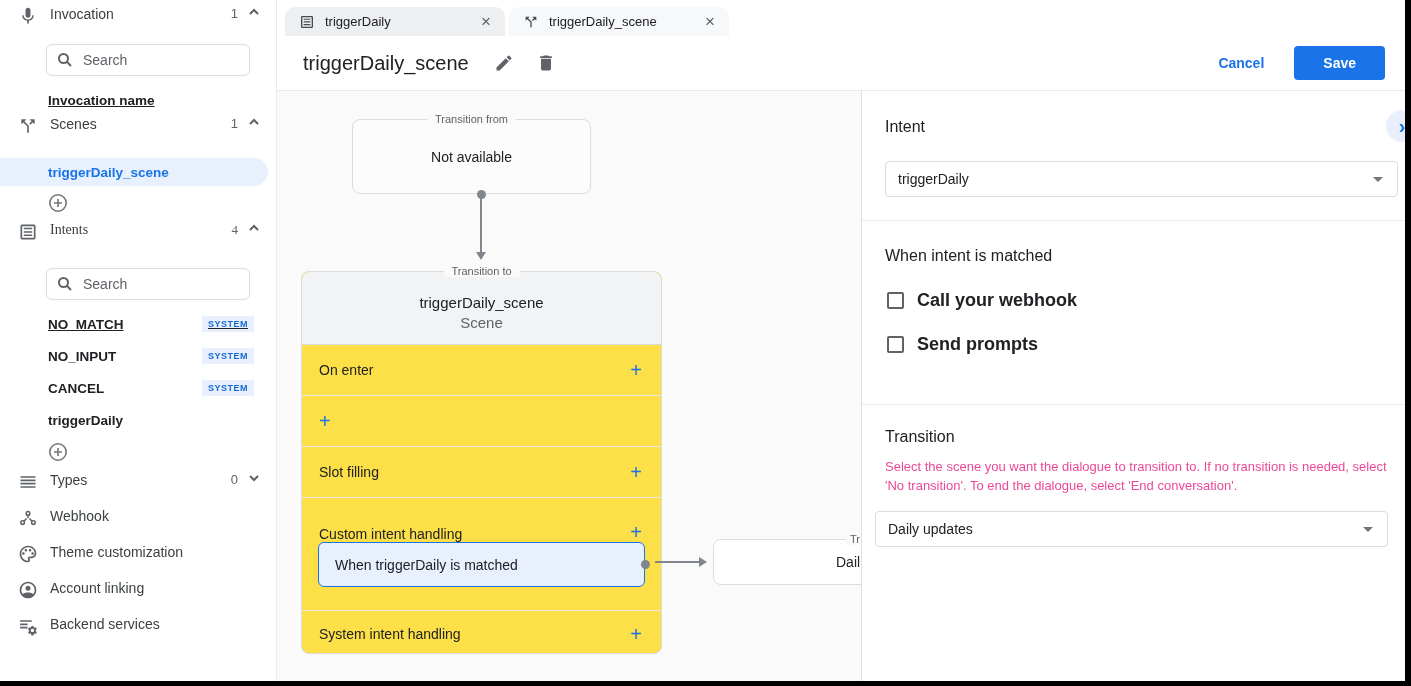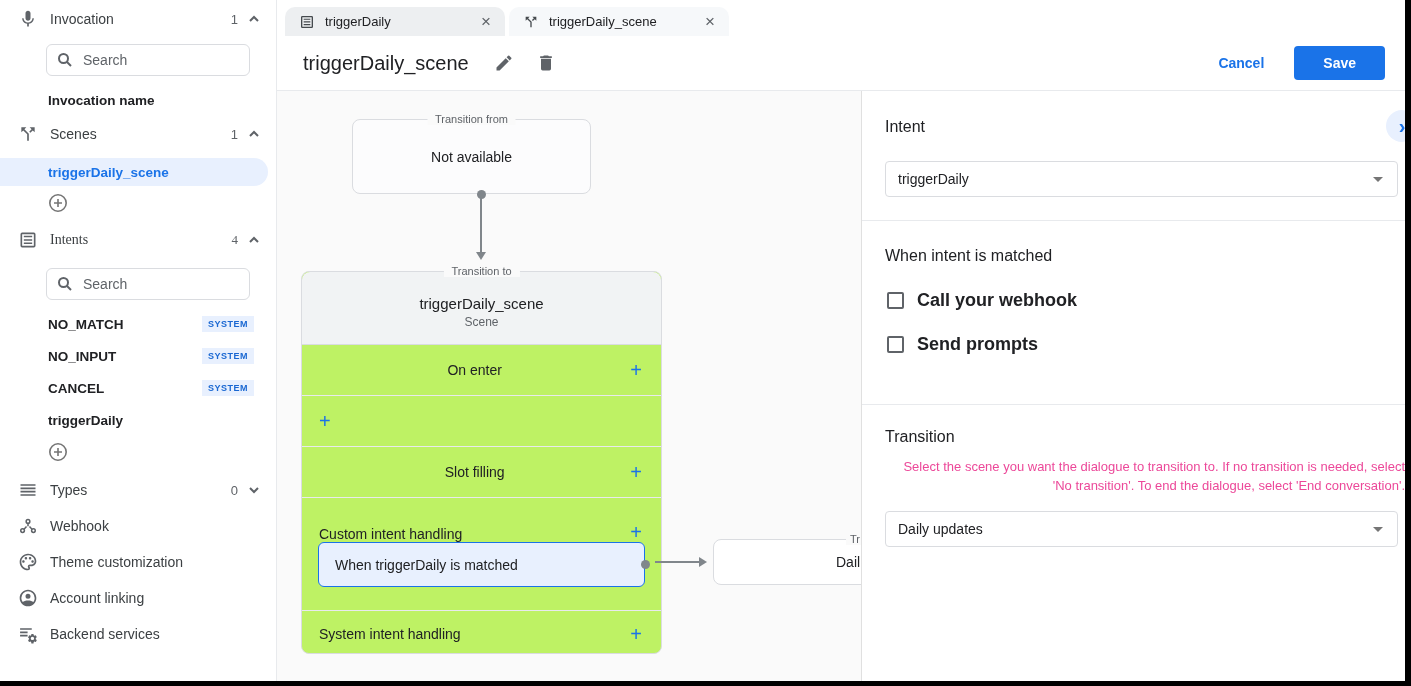--- a/index.html
+++ b/index.html
@@ -7,21 +7,21 @@
     font-family:"Liberation Sans", sans-serif; color:#202124; }
   .app { position:relative; width:1411px; height:686px; background:#fff; }
 
   
   .edge-right { position:absolute; top:0; right:0; width:6px; height:100%; background:#000; z-index:60; }
   .edge-bottom { position:absolute; left:0; bottom:0; width:100%; height:5px; background:#000; z-index:60; }
 
   
   .sidebar { position:absolute; left:0; top:0; width:277px; height:100%;
     background:#fff; border-right:1px solid #e8eaed; overflow:hidden; }
-  .srow { display:flex; align-items:center; padding:0 16px 0 18px; }
+  .srow { display:flex; padding:0 16px 0 18px; }
   .srow .ic { width:20px; height:20px; flex:0 0 20px; fill:#5f6368; }
   .srow .lbl { flex:1; margin-left:12px; font-size:14px; color:#3c4043; }
   .srow .cnt { font-size:13px; color:#5f6368; margin-right:10px; }
   .chev { width:12px; height:12px; stroke:#5f6368; fill:none; stroke-width:2; }
   .sec-hd { height:32px; padding-top:6px; cursor:pointer; }
   .sec-hd2 { height:36px; cursor:pointer; }
   .searchbox { display:flex; align-items:center; gap:10px; height:32px;
     margin:12px 26px 0 46px; border:1px solid #dadce0; border-radius:6px; padding:0 10px; background:#fff; }
   .searchbox svg { width:16px; height:16px; stroke:#5f6368; fill:none; stroke-width:2; flex:0 0 16px; }
   .searchbox input { border:none; outline:none; width:100%; font-size:14px; color:#202124;
@@ -29,21 +29,21 @@
   .searchbox input::placeholder { color:#5f6368; }
   .subitem { height:32px; display:flex; align-items:center; padding:0 22px 0 48px;
     font-size:13.5px; font-weight:600; color:#202124; cursor:pointer; }
   .subitem .badge { margin-left:auto; font-size:9px; font-weight:700; letter-spacing:.5px;
     color:#1967d2; background:#e8f0fe; border-radius:0; padding:3px 6px; }
   .pill { height:28px; margin-top:6px; display:flex; align-items:center; padding-left:48px;
     background:#e8f0fe; border-radius:0 16px 16px 0; width:268px;
     color:#1a73e8; font-size:13.5px; font-weight:600; cursor:pointer; }
   .addrow { height:34px; display:flex; align-items:center; padding-left:48px; cursor:pointer; }
   .addrow svg { width:20px; height:20px; stroke:#757575; fill:none; stroke-width:1.6; }
-  .mt8 { margin-top:8px; } .mt2 { margin-top:2px;font-family:Liberation Serif, serif; } .mt10 { margin-top:10px; }
+  .mt8 { margin-top:8px;text-decoration:underline; } .mt2 { margin-top:2px;font-family:Liberation Serif, serif; } .mt10 { margin-top:10px; }
 
   
   .main { position:absolute; left:277px; top:0; width:1134px; height:100%; }
   .tabbar { height:36px; background:#fff; display:flex; align-items:flex-end; padding-left:8px; gap:4px; }
   .tab { width:220px; height:29px; border-radius:10px 10px 0 0; display:flex; align-items:center;
     padding:0 12px 0 14px; gap:10px; cursor:pointer; }
   .tab.inactive { background:#edeff1; }
   .tab.active { background:#f6f8fa; }
   .tab .tic { width:16px; height:16px; fill:#454a4e; flex:0 0 16px; }
   .tab .tlbl { font-size:13px; color:#202124; flex:1; white-space:nowrap; overflow:hidden; }
@@ -72,28 +72,28 @@
   .tf-box .nv { font-size:14px; color:#202124; }
   .dot { position:absolute; width:9px; height:9px; border-radius:50%; background:#80868b; }
   .vline { position:absolute; width:2px; background:#80868b; }
   .arrow-down { position:absolute; width:0; height:0;
     border-left:5px solid transparent; border-right:5px solid transparent; border-top:8px solid #80868b; }
   .hline { position:absolute; height:2px; background:#80868b; }
   .arrow-right { position:absolute; width:0; height:0;
     border-top:5px solid transparent; border-bottom:5px solid transparent; border-left:8px solid #80868b; }
 
   .scene-card { position:absolute; left:24px; top:180px; width:361px; height:383px;
-    border:1px solid #dadce0; border-radius:8px; background:#bef264; }
+    border:1px solid #dadce0; border-radius:8px; background:#fde047; }
   .sc-hd { height:73px; background:#f1f3f4; border-bottom:1px solid #dadce0;
     border-radius:8px 8px 0 0; display:flex; flex-direction:column; align-items:center;
     justify-content:center; padding-top:8px; gap:3px; }
   .sc-title { font-size:15px; color:#202124; }
-  .sc-sub { font-size:12px; color:#5f6368; }
+  .sc-sub { font-size:15px; color:#5f6368; }
   .sc-row { height:51px; display:flex; align-items:center; padding:0 19px 0 17px;
-    border-bottom:1px solid #e8eaed; cursor:pointer;text-align:center; }
+    border-bottom:1px solid #e8eaed; cursor:pointer; }
   .sc-row .rl { flex:1; font-size:14px; color:#202124; }
   .plus { color:#1a73e8; font-size:20px; font-weight:400; line-height:1; cursor:pointer; }
   .sc-custom { border-bottom:1px solid #e8eaed; }
   .sc-custom .crow { height:44px; display:flex; align-items:flex-end; padding:0 19px 0 17px; }
   .sc-custom .crow .rl { flex:1; font-size:14px; color:#202124; }
   .hl-box { position:relative; margin:0 16px 23px 16px; height:45px;
     border:1.5px solid #1a73e8; border-radius:6px; background:#e8f0fe;
     display:flex; align-items:center; padding-left:16px; font-size:14px; color:#202124; cursor:pointer; }
   .hl-box .hdot { position:absolute; right:-6px; top:50%; margin-top:-4.5px; }
   .sc-sys { height:45px; display:flex; align-items:center; padding:0 19px 0 17px; cursor:pointer; }
@@ -101,21 +101,21 @@
 
   .target-box { position:absolute; left:436px; top:448px; width:172px; height:46px;
     border:1px solid #dadce0; border-radius:8px; background:#fff; }
   .target-box .tlegend { position:absolute; top:-7px; left:132px; background:#fafafa;
     padding:0 4px; font-size:11px; color:#5f6368; }
   .target-box .ttext { position:absolute; left:122px; top:50%; transform:translateY(-50%);
     font-size:14px; color:#202124; white-space:nowrap; }
 
   
   .panel { position:relative; flex:1; background:#fff; border-left:1px solid #e0e0e0; overflow:hidden; }
-  .p-abs { position:absolute;text-align:right; }
+  .p-abs { position:absolute; }
   .p-h { font-size:16px; color:#202124; }
   .chev-btn { position:absolute; left:524px; top:19px; width:32px; height:32px; border-radius:50%;
     background:#e8f0fe; color:#1a73e8; display:flex; align-items:center; justify-content:center;
     font-size:20px; font-weight:700; cursor:pointer; }
   .dropdown { display:flex; align-items:center; justify-content:space-between;
     width:513px; height:36px; border:1px solid #dadce0; border-radius:4px;
     padding:0 14px 0 12px; font-size:14px; color:#202124; background:#fff; cursor:pointer; }
   .caret { width:0; height:0; border-left:5px solid transparent; border-right:5px solid transparent;
     border-top:5px solid #757575; }
   .p-div { left:0; right:0; height:1px; background:#e8eaed; }
@@ -373,21 +373,21 @@
           <span class="cbox"></span>
           <span class="cblbl">Send prompts</span>
         </div>
 
         <div class="p-abs p-div" style="top:313px;"></div>
 
         <div class="p-abs p-h" style="left:23px; top:337px;">Transition</div>
 
         <div class="p-abs p-desc" style="left:23px; top:366px;">Select the scene you want the dialogue to transition to. If no transition is needed, select 'No transition'. To end the dialogue, select 'End conversation'.</div>
 
-        <div class="p-abs dropdown" style="left:23px; top:420px;">
+        <div class="p-abs dropdown" style="left:13px; top:420px;">
           <span>Daily updates</span>
           <span class="caret"></span>
         </div>
       </aside>
     </div>
   </div>
 
   <div class="edge-right"></div>
   <div class="edge-bottom"></div>
 </div>

